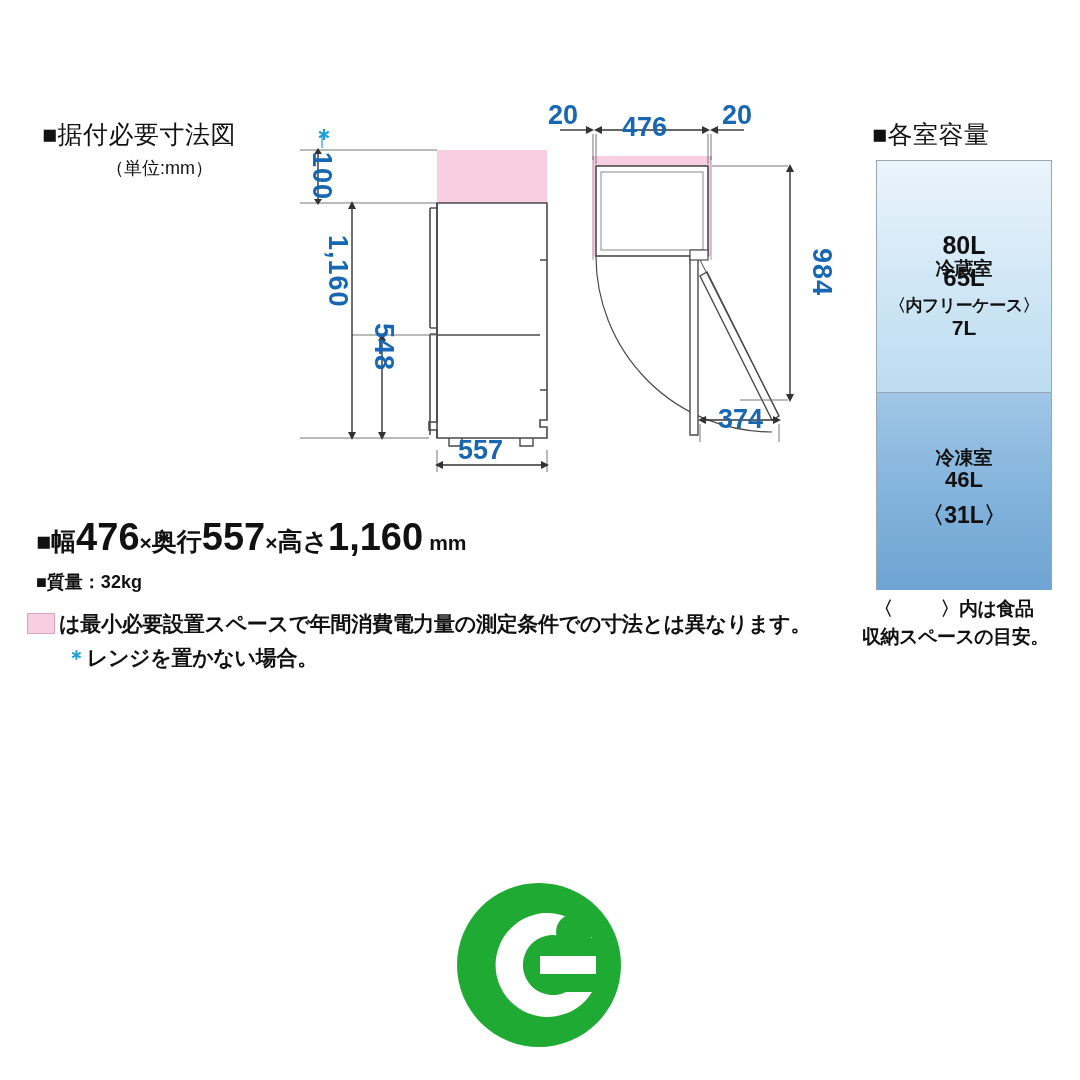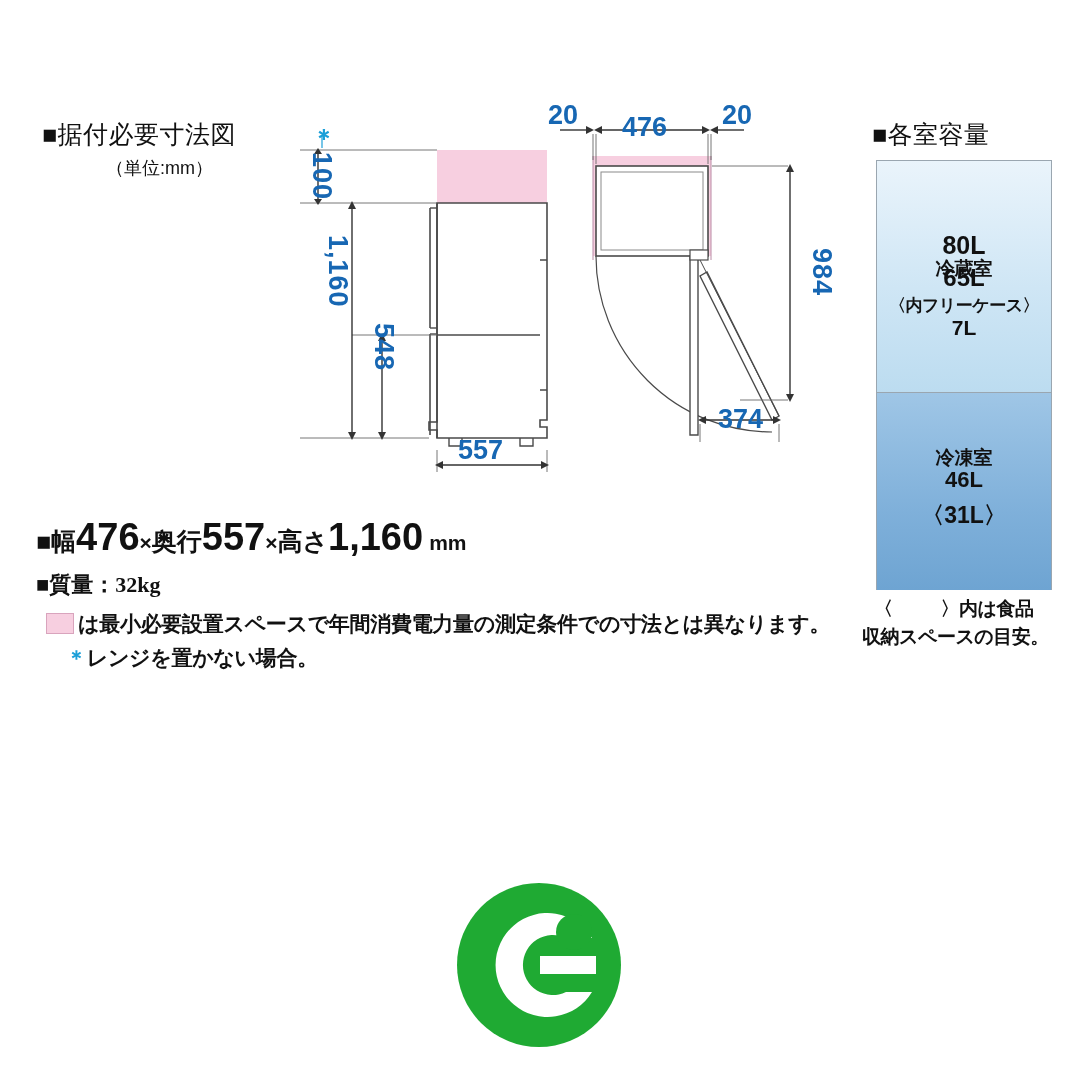--- a/index.html
+++ b/index.html
@@ -176,25 +176,25 @@
     <span>984</span>
   </div>
   <div class="abs dim" style="left:718px;top:404px;font-size:27px;">
     <span>374</span>
   </div>
 
   <div class="abs" style="left:36px;top:516px;">
     <span class="spec-mid">■</span><span class="spec-mid">幅</span><span class="spec-big">476</span><span class="spec-small">×</span><span class="spec-mid">奥行</span><span class="spec-big">557</span><span class="spec-small">×</span><span class="spec-mid">高さ</span><span class="spec-big">1,160</span><span class="spec-small" style="margin-left:6px;">mm</span>
   </div>
 
-  <div class="abs spec-line" style="left:36px;top:570px;font-size:22px;font-family:Liberation Serif, serif;">
+  <div class="abs spec-line" style="left:36px;top:570px;font-size:18px;">
     <span>■質量：32kg</span>
   </div>
 
-  <div class="abs note" style="left:46px;top:610px;font-family:Liberation Serif, serif;">
+  <div class="abs note" style="left:27px;top:610px;font-family:Liberation Serif, serif;">
     <span class="pinkchip"></span><span>は最小必要設置スペースで年間消費電力量の測定条件での寸法とは異なります。</span>
   </div>
 
   <div class="abs note" style="left:66px;top:644px;">
     <span class="star">＊</span><span>レンジを置かない場合。</span>
   </div>
 
   <div class="abs h-title" style="left:872px;top:118px;">
     <span>■各室容量</span>
   </div>

